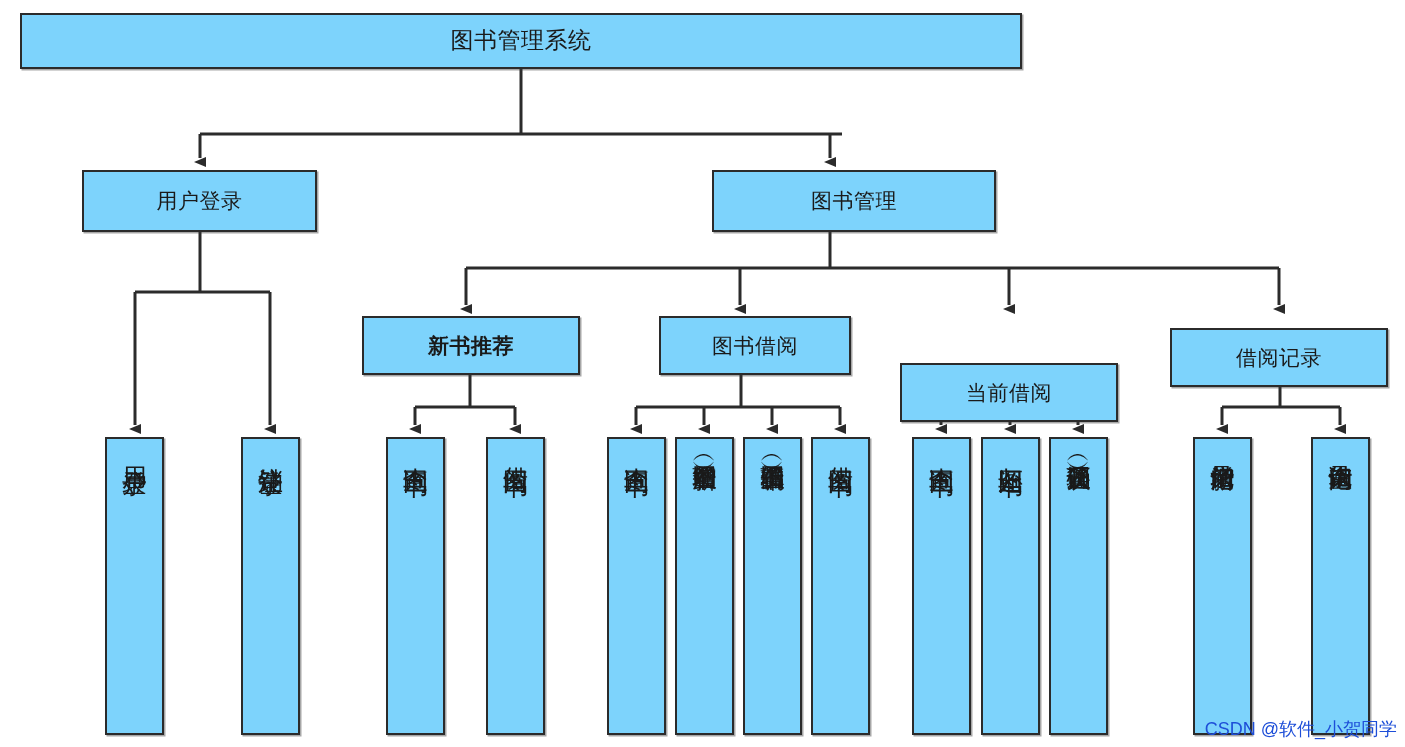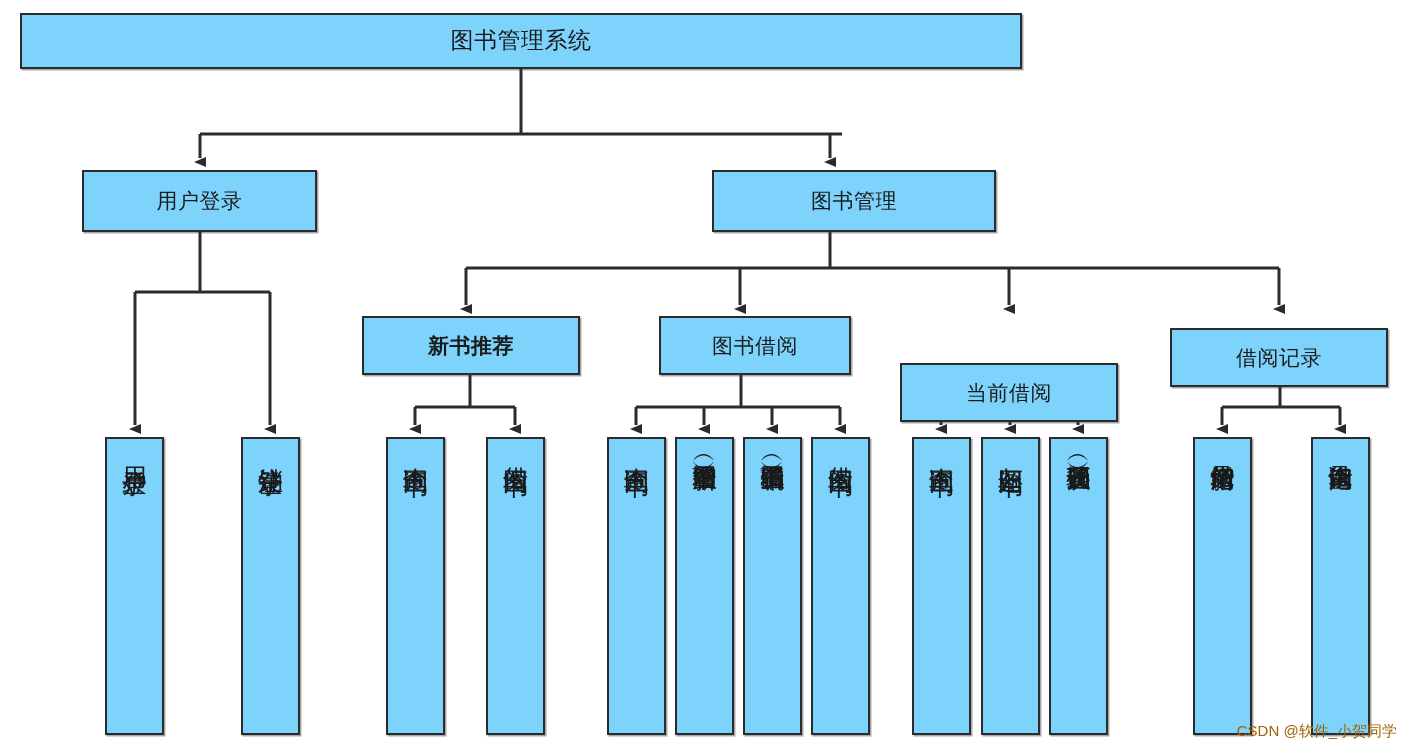--- a/index.html
+++ b/index.html
@@ -67,22 +67,22 @@
     white-space: nowrap;
   }
   .node.leaf.tall-text .label {
     font-size: 24px;
     letter-spacing: 0px;
   }
   .watermark {
     position: absolute;
     right: 8px;
     bottom: 6px;
-    font-size: 15px;
-    color: #a16207;
+    font-size: 18px;
+    color: #1d4ed8;
     white-space: nowrap;
     font-family: "Liberation Sans", "DejaVu Sans", sans-serif;
   }
 </style>
 </head>
 <body>
 
 <div id="canvas">
 
   <svg class="edges" viewBox="0 0 1405 747">

